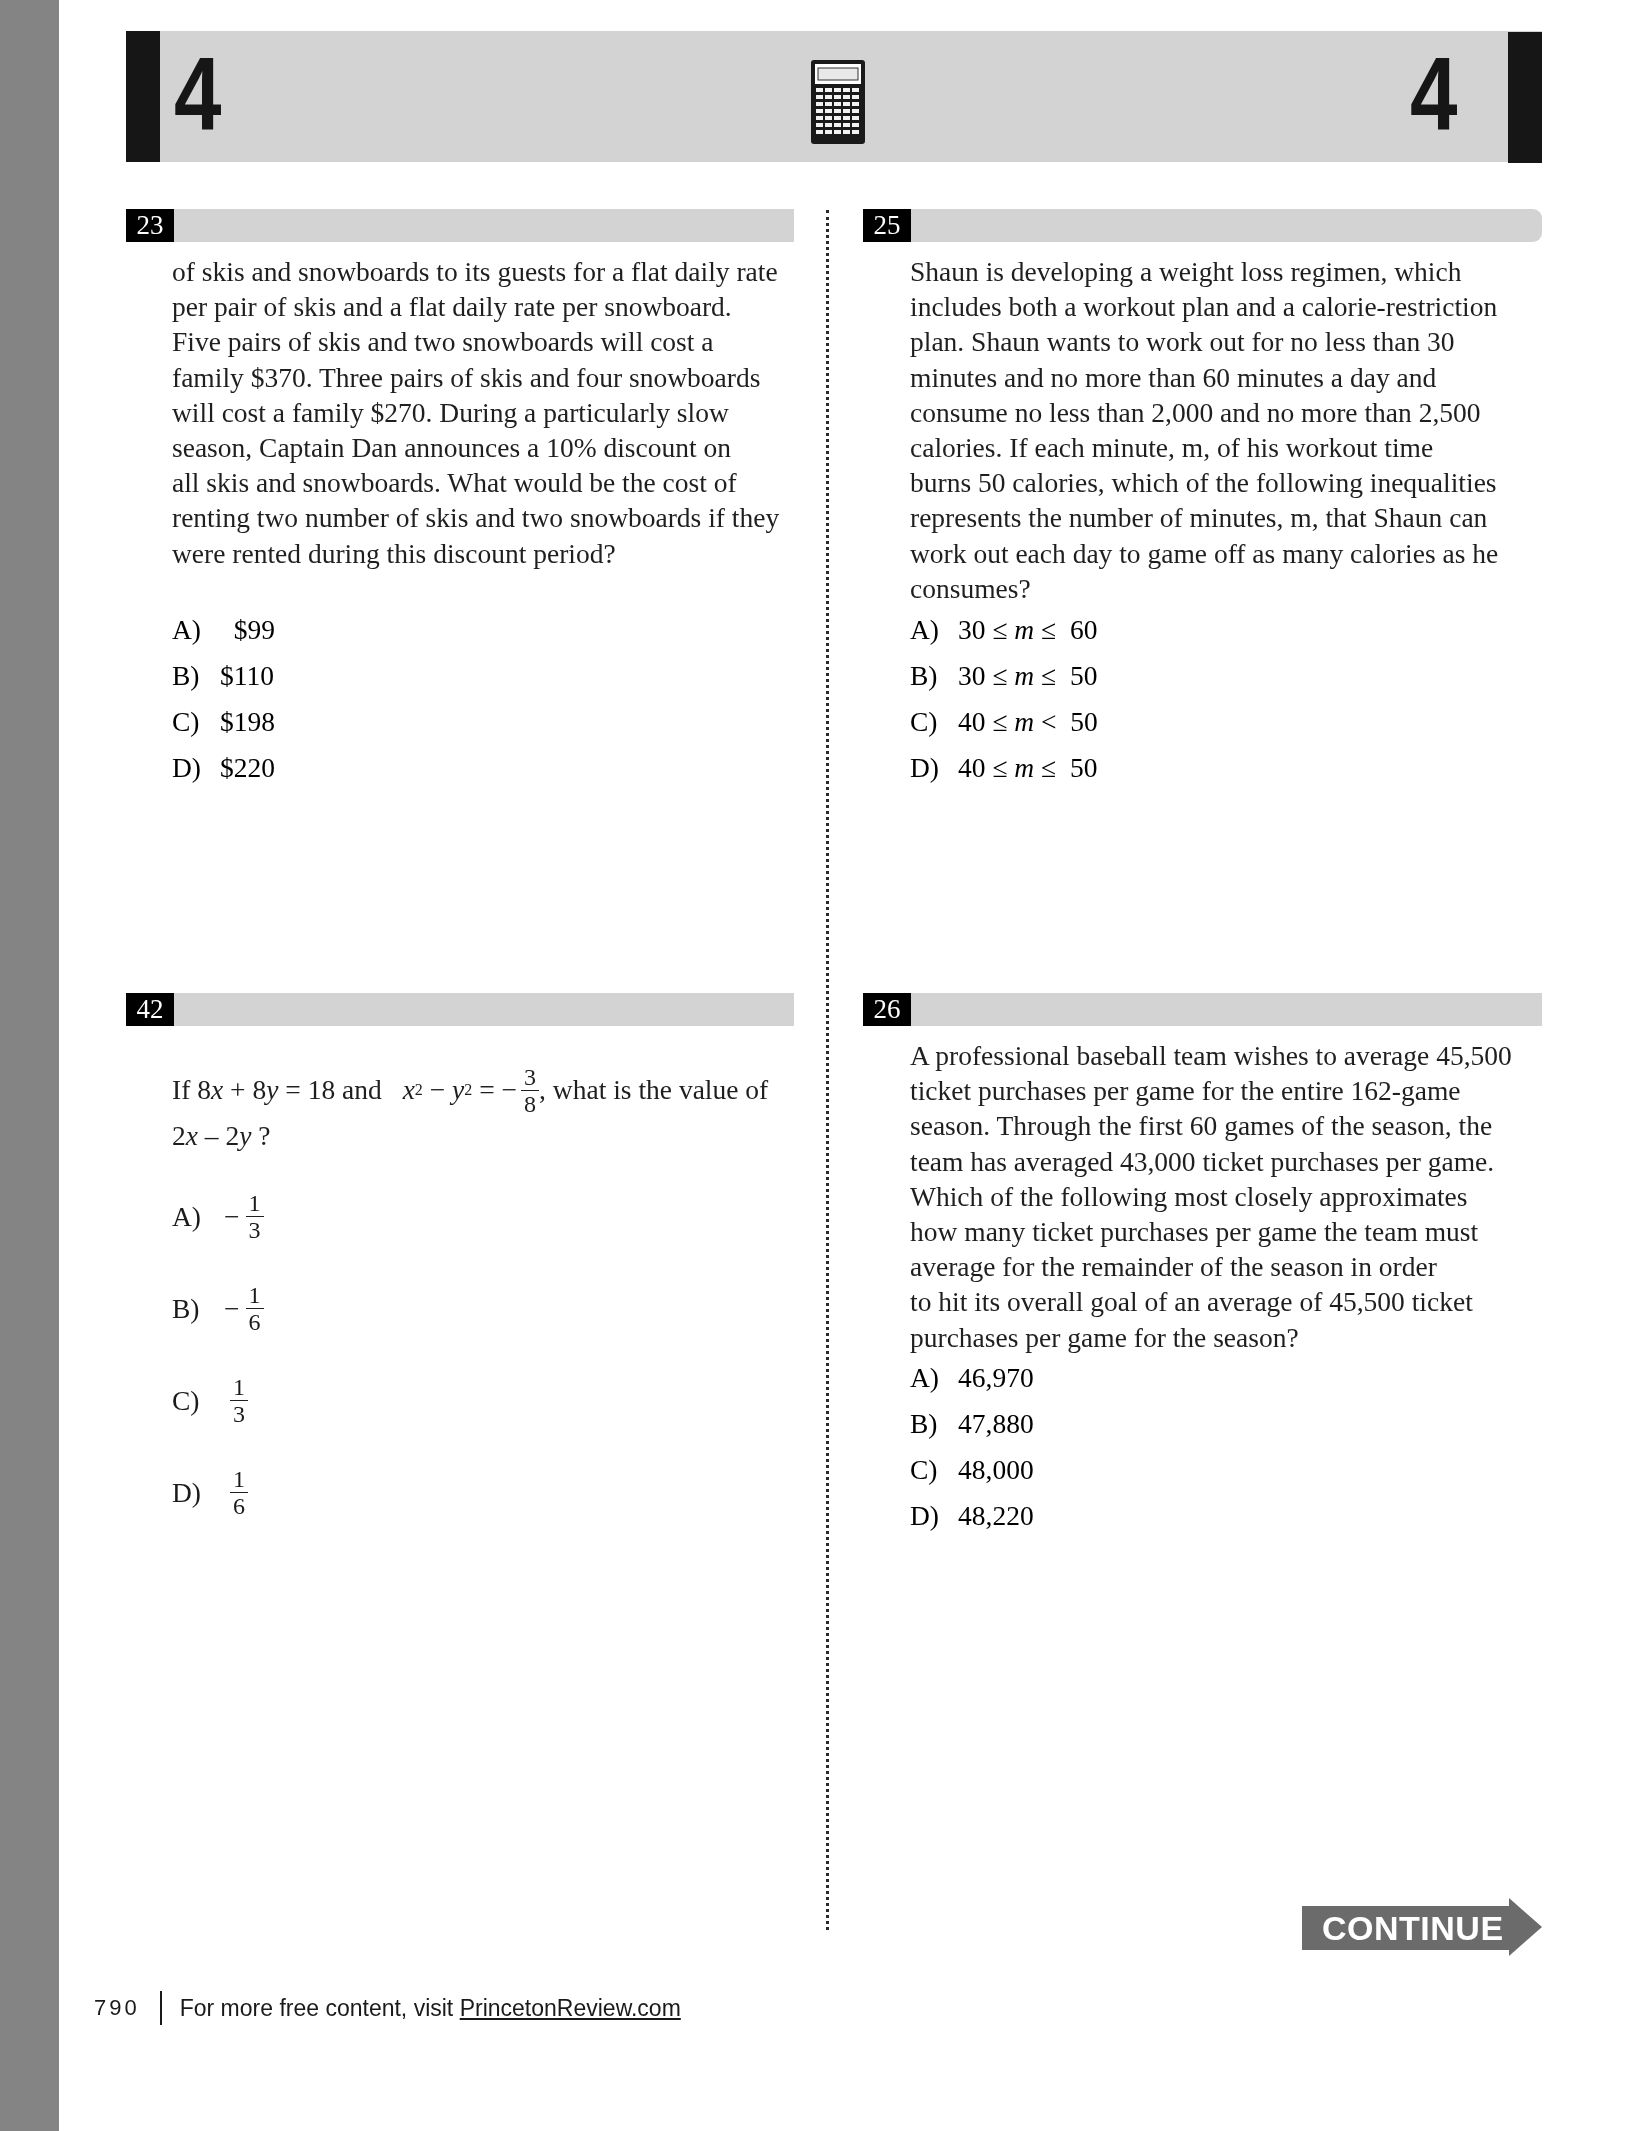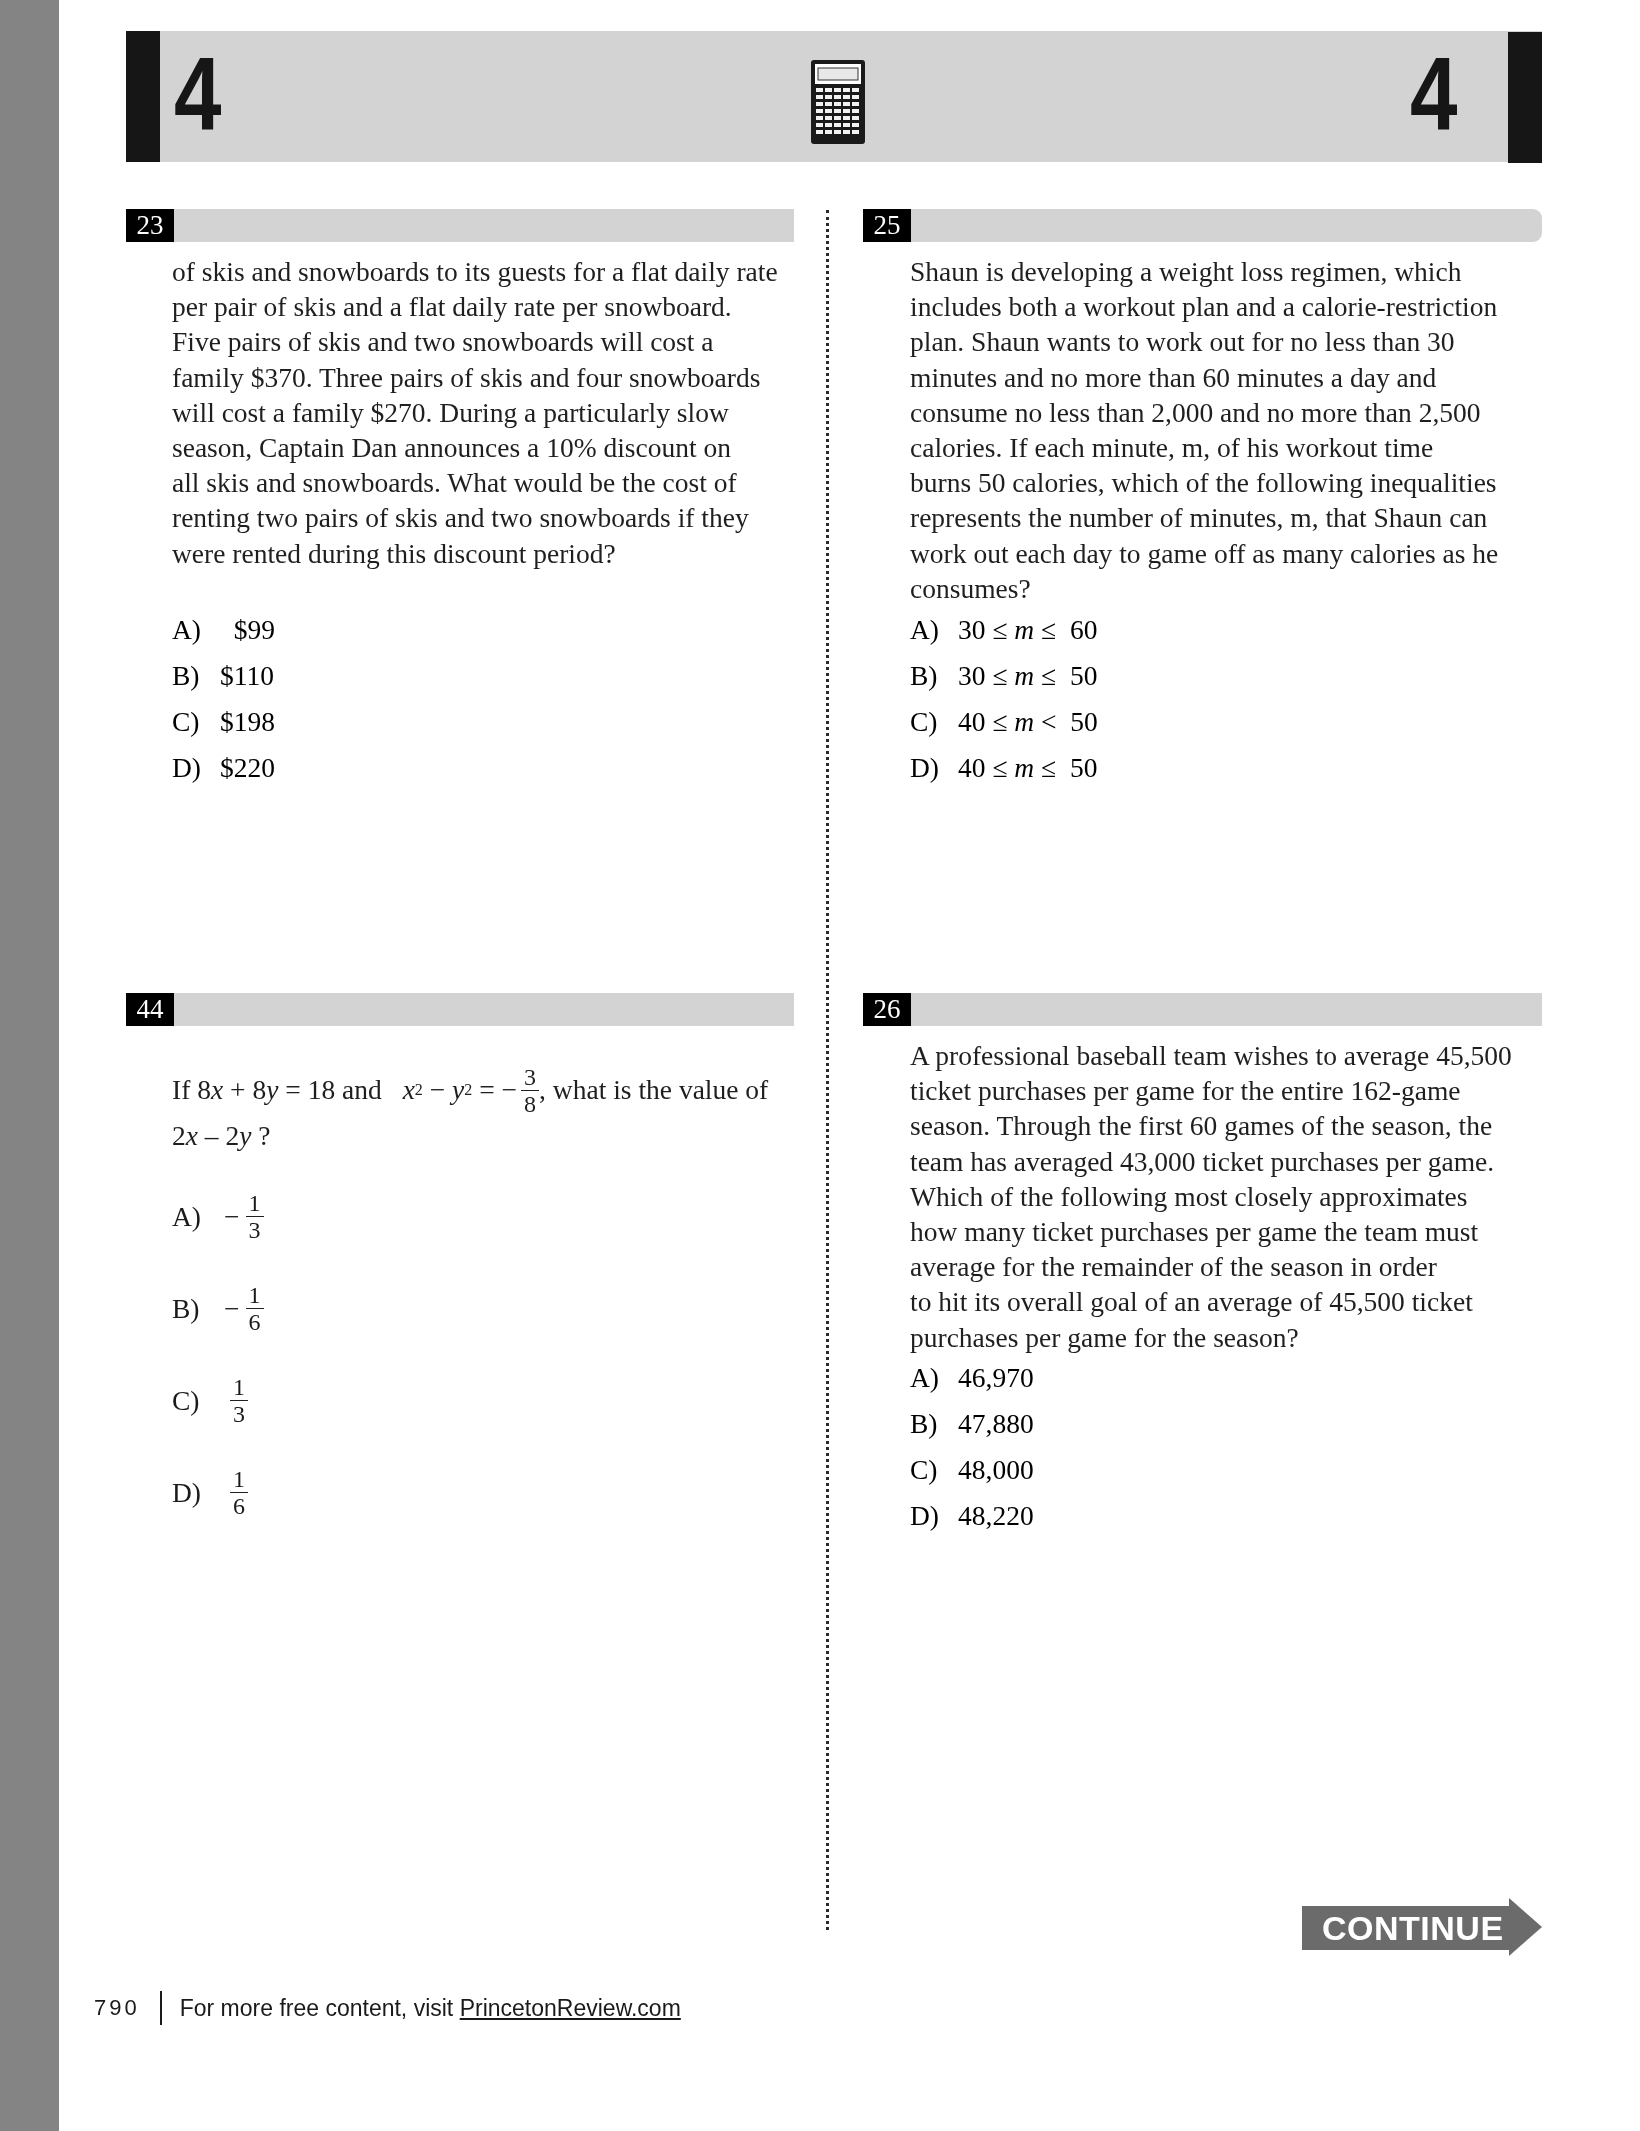--- a/index.html
+++ b/index.html
@@ -101,32 +101,32 @@
   <div class="qnum">23</div>
 </div>
 <div class="qtext" style="left:172px;top:254px;width:630px;">
   <div>of skis and snowboards to its guests for a flat daily rate</div>
   <div>per pair of skis and a flat daily rate per snowboard.</div>
   <div>Five pairs of skis and two snowboards will cost a</div>
   <div>family $370. Three pairs of skis and four snowboards</div>
   <div>will cost a family $270. During a particularly slow</div>
   <div>season, Captain Dan announces a 10% discount on</div>
   <div>all skis and snowboards. What would be the cost of</div>
-  <div>renting two pairs of skis and two snowboards if they</div>
+  <div>renting two number of skis and two snowboards if they</div>
   <div>were rented during this discount period?</div>
 </div>
 <div class="choices" style="left:172px;top:612px;">
   <div class="choice"><span class="lbl">A)</span><span style="white-space:pre;">  $99</span></div>
   <div class="choice"><span class="lbl">B)</span><span>$110</span></div>
   <div class="choice"><span class="lbl">C)</span><span>$198</span></div>
   <div class="choice"><span class="lbl">D)</span><span>$220</span></div>
 </div>
 
 <div class="qhead" style="left:126px;top:993px;width:668px;">
-  <div class="qnum">44</div>
+  <div class="qnum">42</div>
 </div>
 <div class="qtext" style="left:172px;top:1062px;width:640px;white-space:nowrap;">
   <div style="display:flex;align-items:center;height:56px;">
     <span>If 8</span>
       <span class="m">x</span>
       <span style="white-space:pre"> + 8</span>
       <span class="m">y</span>
       <span style="white-space:pre"> = 18 and </span>
     <span style="margin-left:14px;" class="m">x</span>
       <sup style="font-size:16px;">2</sup>

